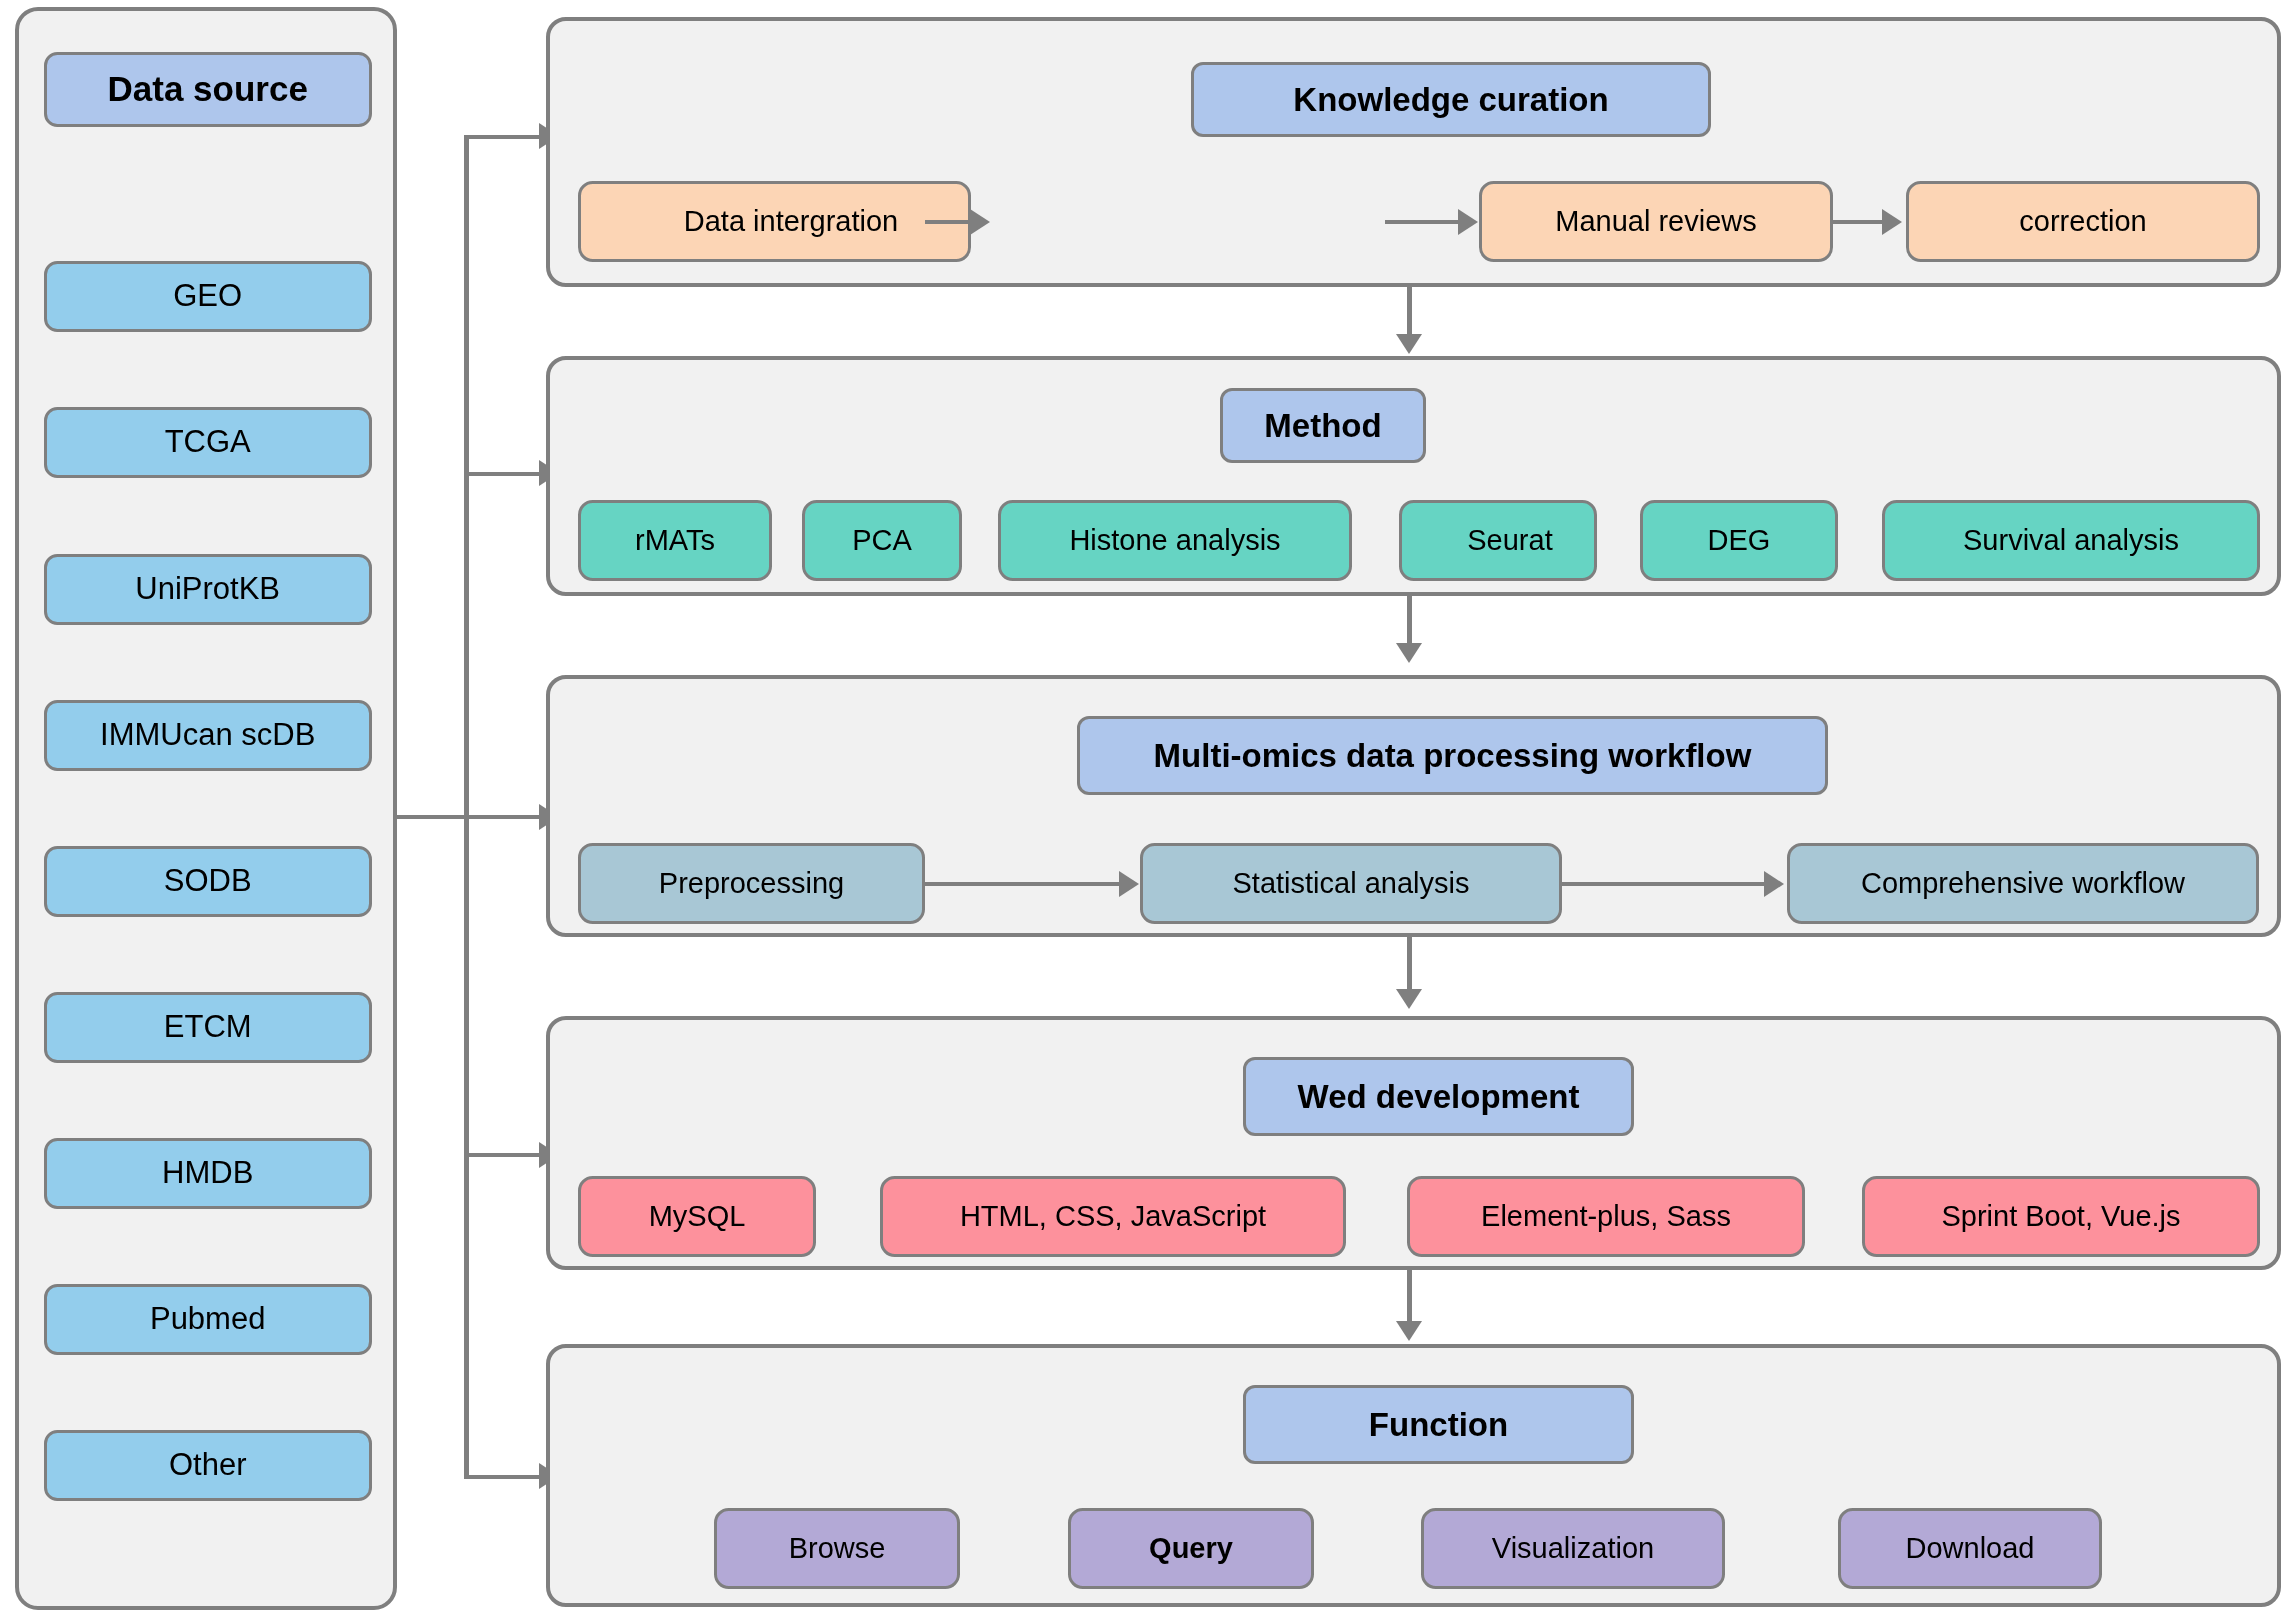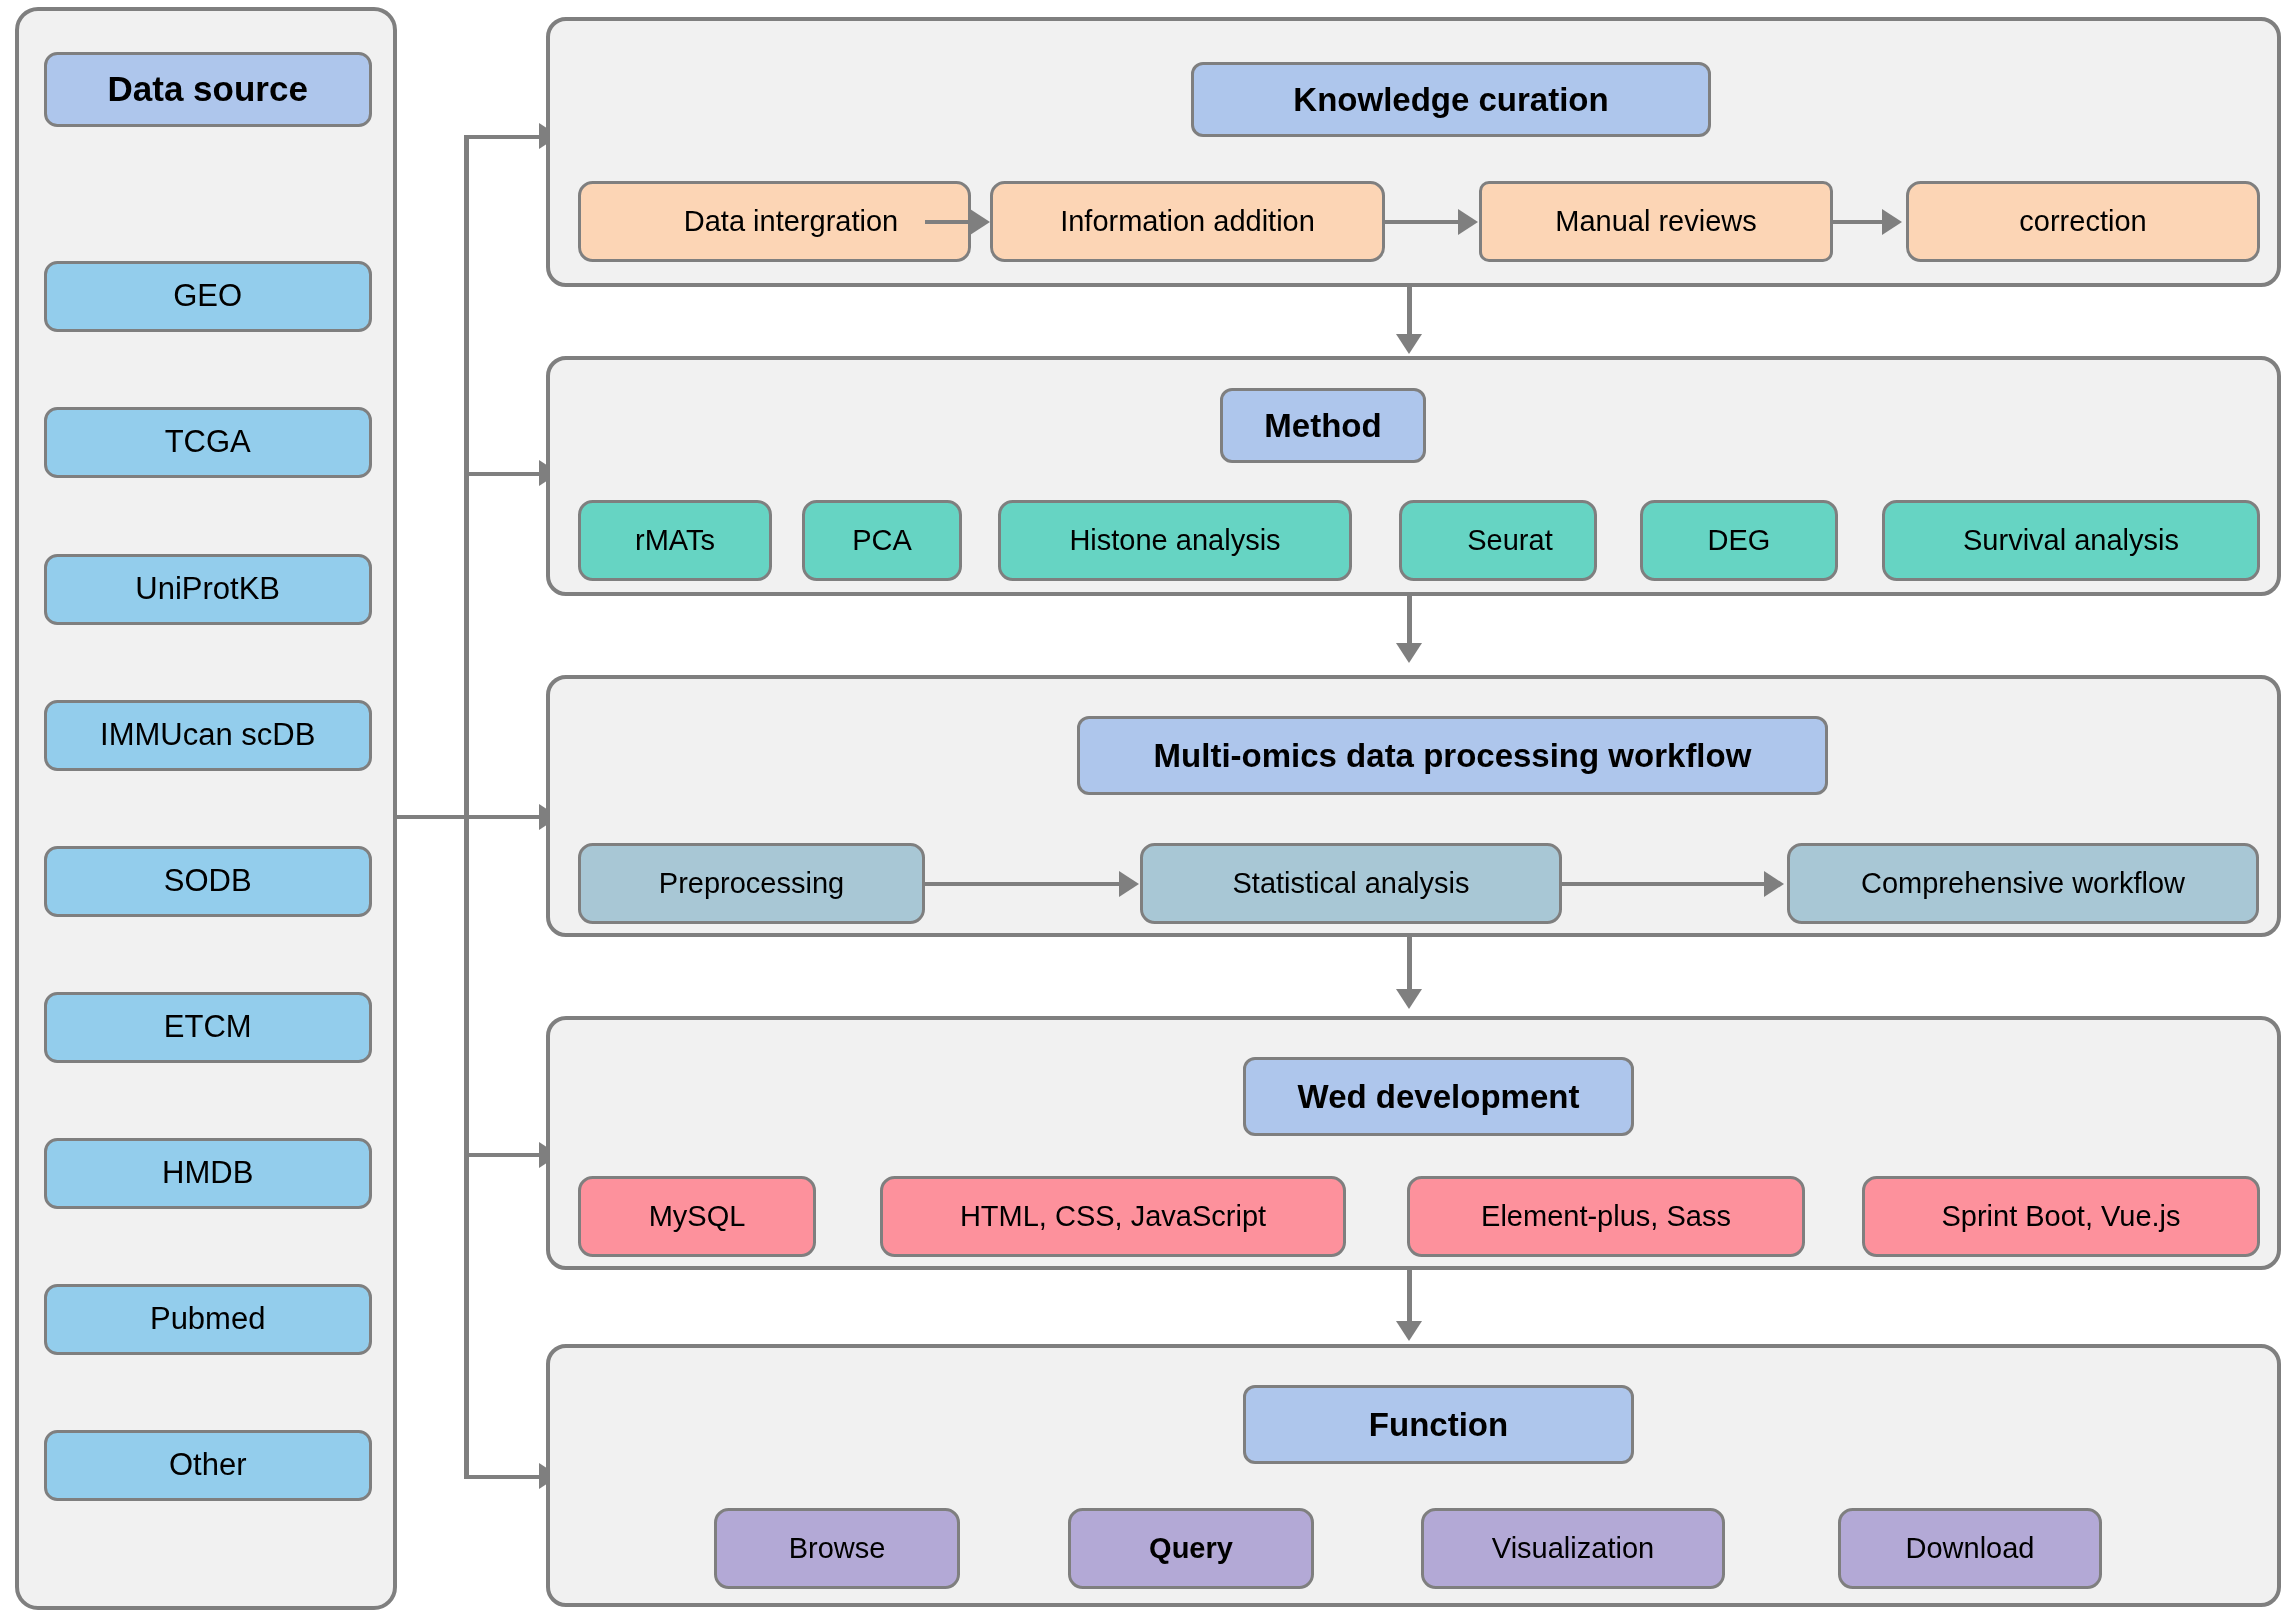--- a/index.html
+++ b/index.html
@@ -117,22 +117,21 @@
   <div class="line-h" style="left:464px;top:1153px;width:77px;"></div>
   <div class="arrow-r" style="left:539px;top:1142px;"></div>
 
   <div class="line-h" style="left:464px;top:1475px;width:77px;"></div>
   <div class="arrow-r" style="left:539px;top:1463px;"></div>
 
   <div class="panel" style="left:546px;top:17.3px;width:1735px;height:270px;">
     <div class="node sec-title" style="left:641px;top:41px;width:520px;height:75px;">Knowledge curation</div>
 
     <div class="node orange" style="left:28px;top:160px;width:393px;height:81px;padding-left:33px;">Data intergration</div>
-    <div class="node orange" style="left:440px;top:160px;width:395px;height:81px;">Information addition</div>
-    <div class="node orange" style="left:929px;top:160px;width:354px;height:81px;border-radius:10px;">Manual reviews</div>
+    <div class="node orange" style="left:929px;top:160px;width:354px;height:81px;">Manual reviews</div>
     <div class="node orange" style="left:1356px;top:160px;width:354px;height:81px;">correction</div>
 
     <div class="line-h" style="left:375px;top:199px;width:49px;"></div>
     <div class="arrow-r" style="left:420px;top:188px;"></div>
     <div class="line-h" style="left:835px;top:199px;width:75px;"></div>
     <div class="arrow-r" style="left:908px;top:188px;"></div>
     <div class="line-h" style="left:1283px;top:199px;width:52px;"></div>
     <div class="arrow-r" style="left:1332px;top:188px;"></div>
   </div>
 

